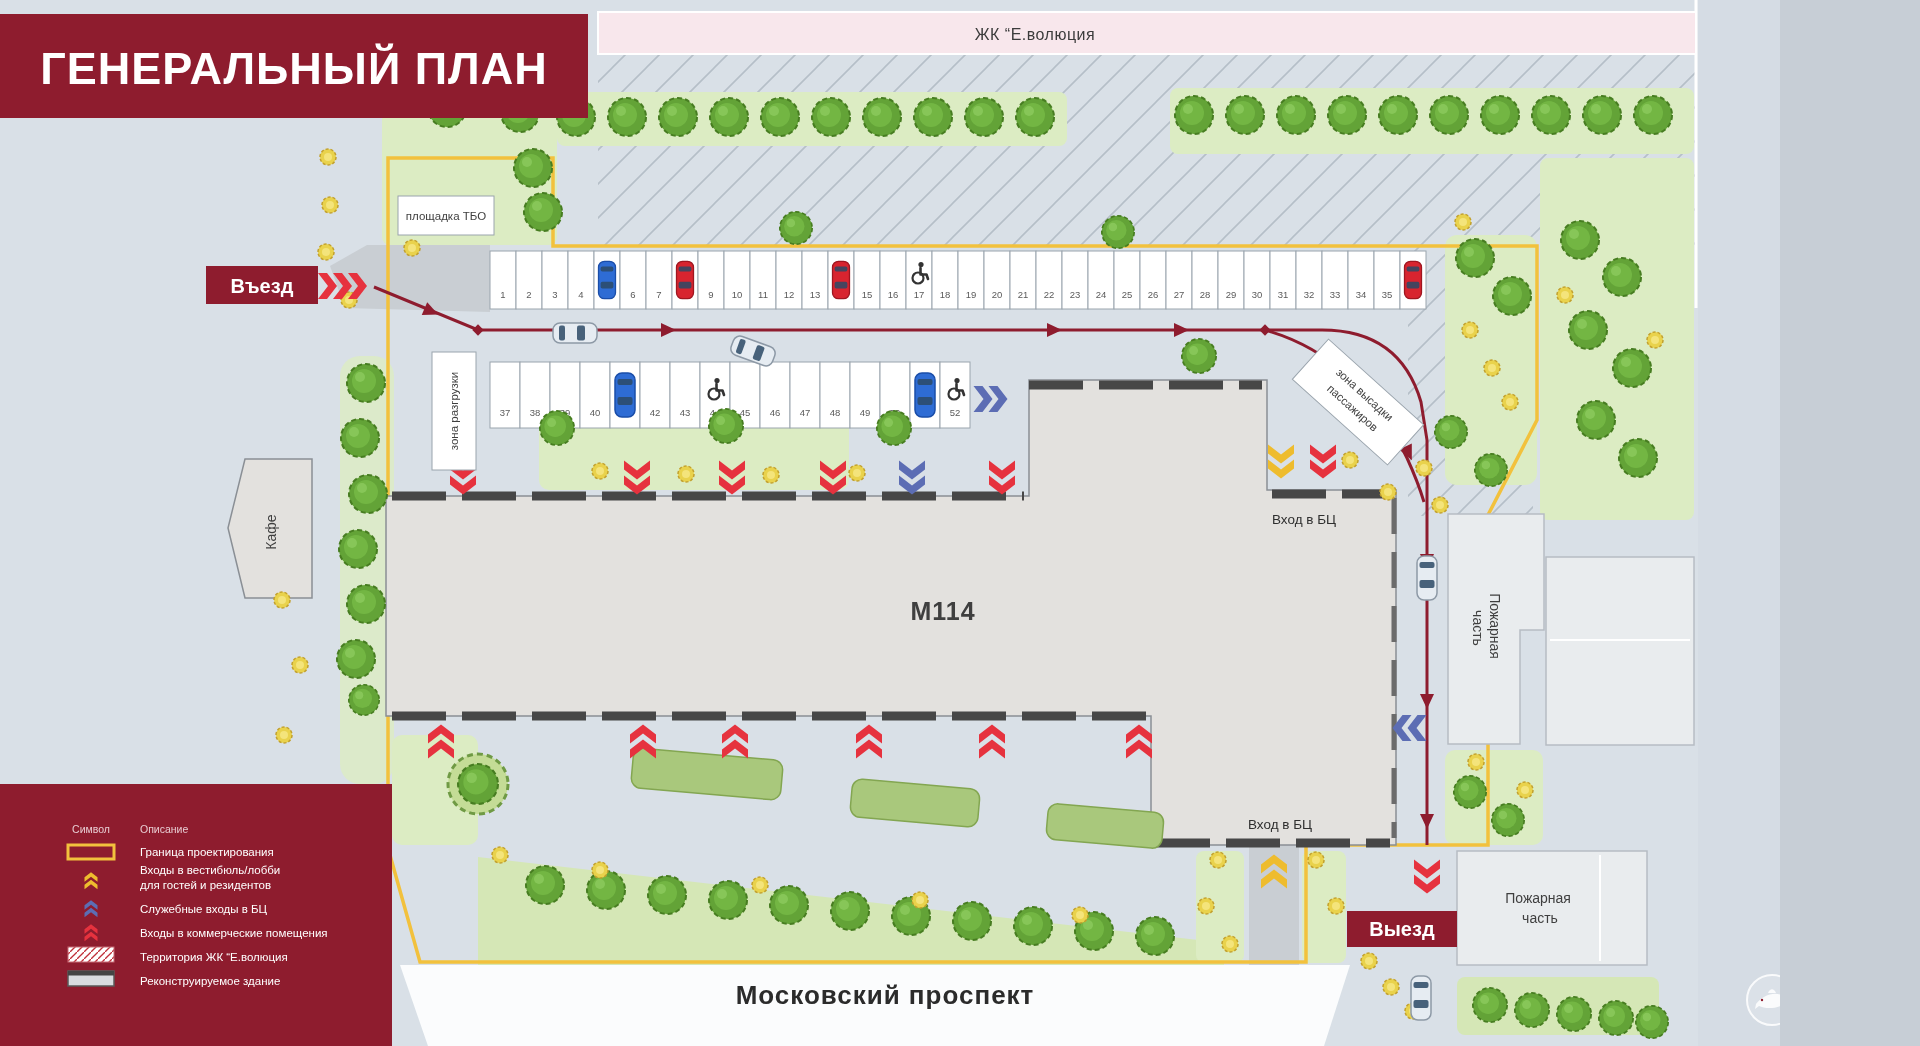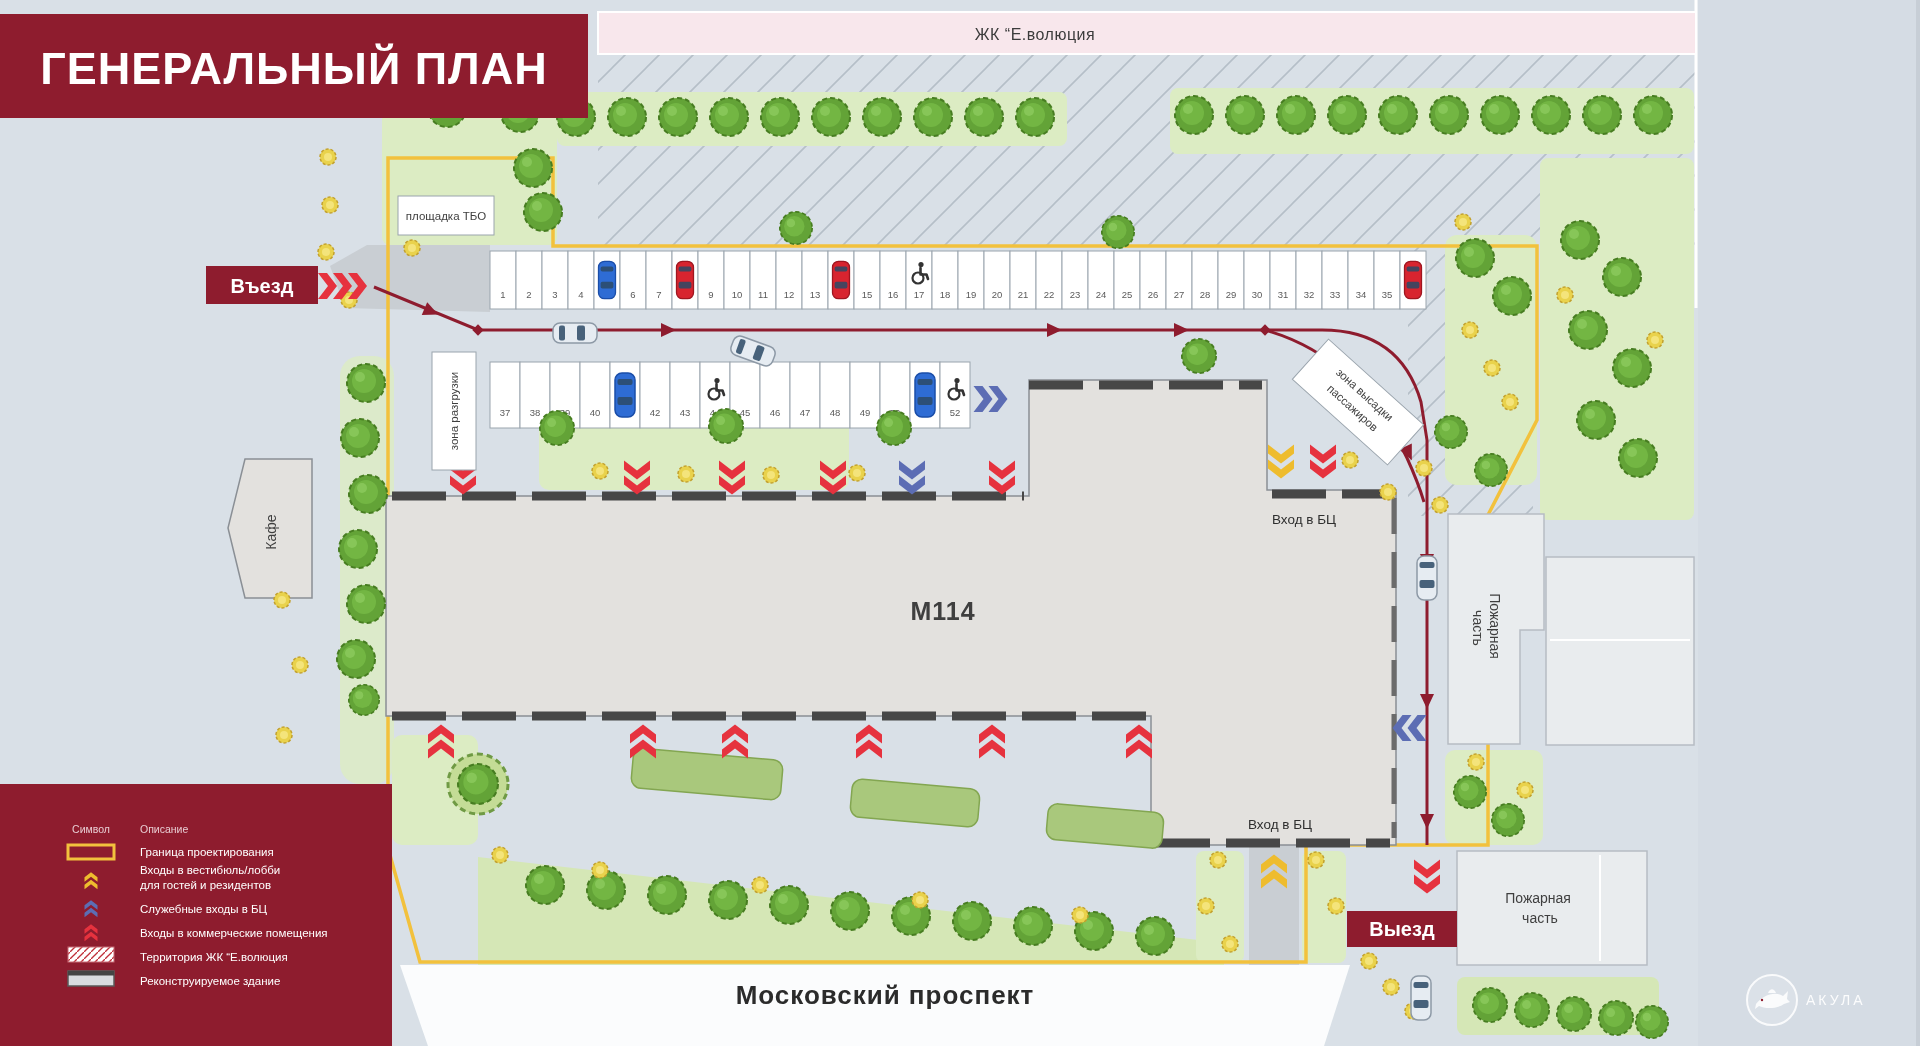--- a/index.html
+++ b/index.html
@@ -1,16 +1,16 @@
 <!DOCTYPE html>
 <html><head>
 <meta charset="utf-8">
 <style>
   html,body{margin:0;padding:0;background:#c7ced6;}
-  .canvas{width:1916px;height:1046px;position:relative;overflow:hidden;background:#fdba74;}
+  .canvas{width:1780px;height:1046px;position:relative;overflow:hidden;background:#fdba74;}
   svg{display:block;font-family:"Liberation Sans","DejaVu Sans",sans-serif;}
   .tc{text-anchor:middle;}
   .title-text{font-size:45px;font-weight:bold;fill:#ffffff;letter-spacing:1px;}
   .strip-text{font-size:16px;fill:#3c3c3c;letter-spacing:.5px;}
   .box-label{font-size:20px;font-weight:bold;fill:#ffffff;}
   .zone-text{font-size:11.5px;fill:#3f3f3f;}
   .bldg-name{font-size:25px;font-weight:600;fill:#3f3f3f;letter-spacing:1px;}
   .small-label{font-size:13.5px;fill:#2f2f2f;}
   .place-text{font-size:14px;fill:#3f3f3f;}
   .avenue-text{font-size:26px;font-weight:600;fill:#2b2b2b;letter-spacing:1px;}

